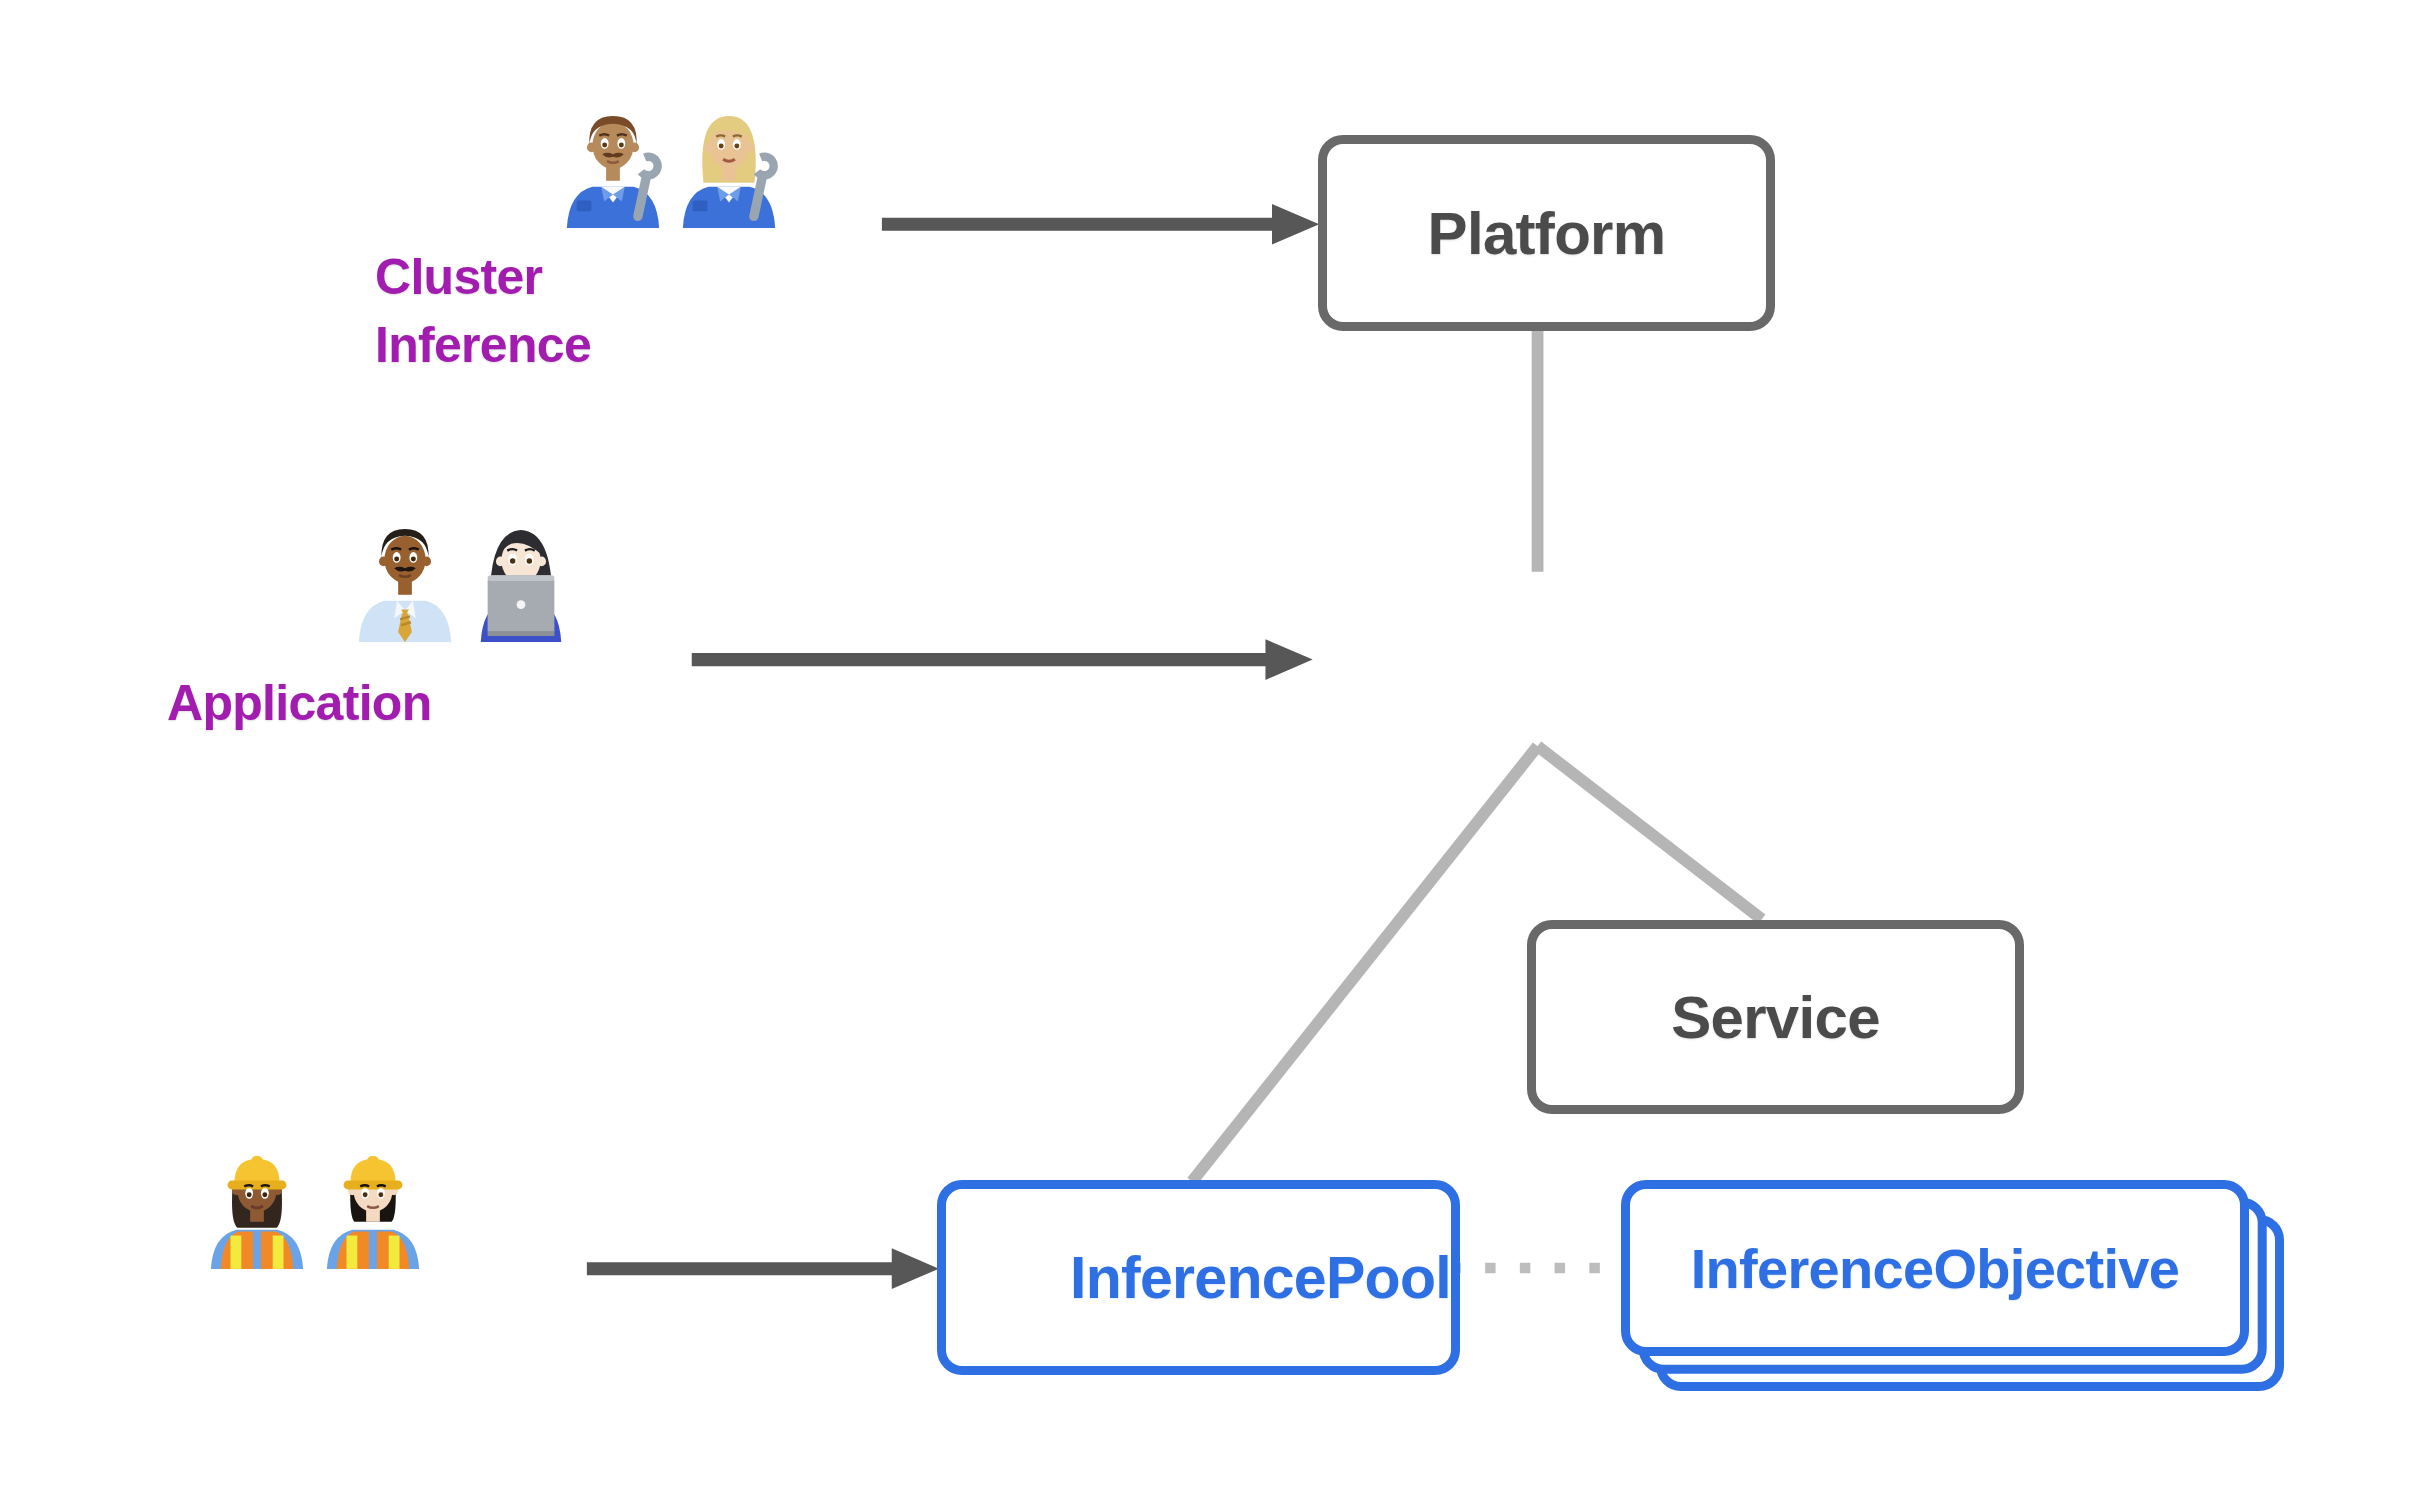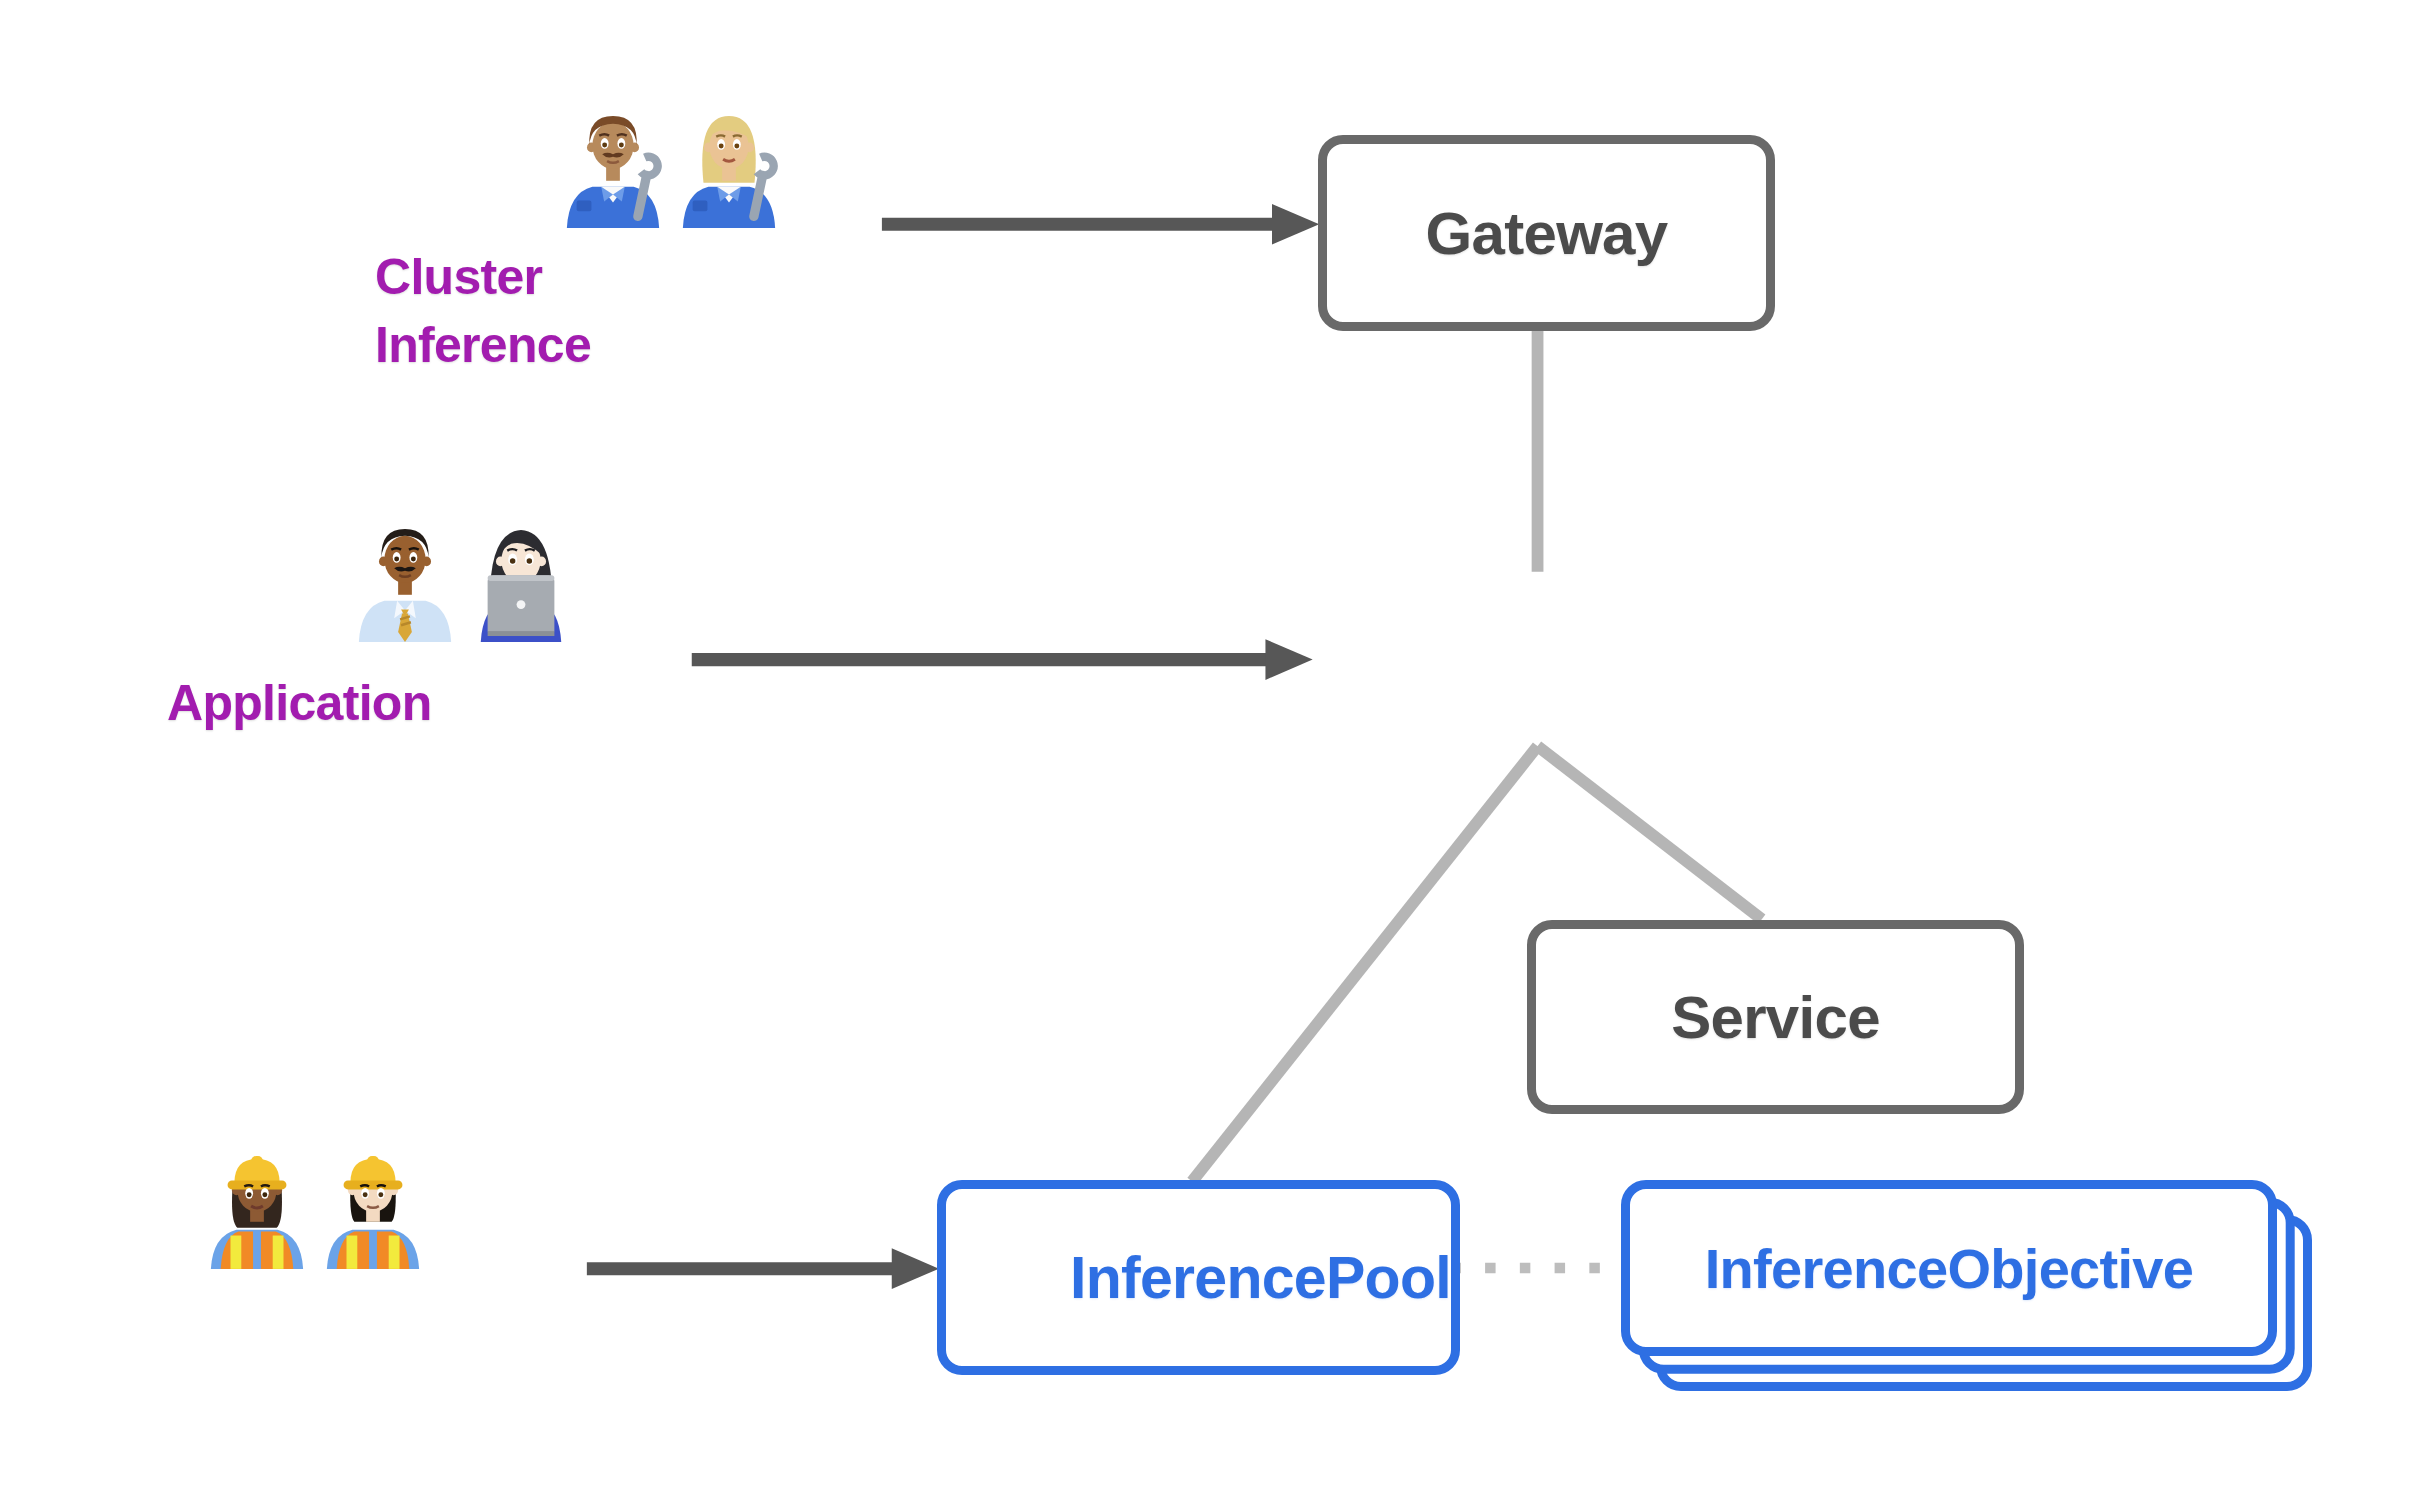--- a/index.html
+++ b/index.html
@@ -9,21 +9,21 @@
   .soft{stroke:#b5b5b5;stroke-width:18px;fill:none;}
   .dots{stroke:#bdbdbd;stroke-width:16px;stroke-dasharray:16 37;fill:none;}
   .arrow line{stroke:#575757;stroke-width:20px;}
   .arrow polygon{fill:#575757;}
   .node{position:absolute;z-index:3;background:#ffffff;border:9.2px solid #696969;border-radius:25px;
         display:flex;align-items:center;justify-content:center;}
   .node .nlabel{font-weight:700;font-size:60px;color:#4b4b4b;letter-spacing:-0.7px;
         text-shadow:0 1.3px 2px rgba(80,80,80,0.18);}
   .node.blue{border-color:#2e6fe3;border-width:9.8px;justify-content:flex-end;}
   .node.blue .nlabel{color:#2e6fe3;text-shadow:0 1.3px 2px rgba(46,111,227,0.15);}
-  .stack{position:absolute;z-index:2;padding-left:28px;}
+  .stack{position:absolute;z-index:2;}
   .stack .layer{position:absolute;left:0;top:0;right:0;bottom:0;background:#ffffff;
         border:9.8px solid #2e6fe3;border-radius:25px;}
   .stack .l3{transform:translate(35px,35px);}
   .stack .l2{transform:translate(17.7px,17.7px);}
   .stack .main{position:absolute;left:0;top:0;right:0;bottom:0;z-index:2;background:#ffffff;
         border:9.8px solid #2e6fe3;border-radius:25px;display:flex;align-items:center;justify-content:center;}
   .stack .main .nlabel{font-weight:700;font-size:56px;color:#2e6fe3;letter-spacing:-0.7px;
         text-shadow:0 1.3px 2px rgba(46,111,227,0.15);}
   .plabel{position:absolute;z-index:3;width:590px;font-weight:700;font-size:50px;
         line-height:68px;color:#a21caf;letter-spacing:-0.7px;text-shadow:0 1.3px 2px rgba(80,80,80,0.2);}
@@ -48,21 +48,21 @@
       <line x1="1055" y1="1006" x2="1935" y2="1006"></line>
       <polygon points="2002,1006 1930,975 1930,1037"></polygon>
     </g>
     <g class="arrow">
       <line x1="895" y1="1935" x2="1365" y2="1935"></line>
       <polygon points="1432,1935 1360,1904 1360,1966"></polygon>
     </g>
   </svg>
 
   <div class="node" style="left:1318px;top:135px;width:439px;height:178px">
-    <span class="nlabel">Gateway</span>
+    <span class="nlabel">Platform</span>
   </div>
 
 
   <div class="node" style="left:1527px;top:920px;width:479px;height:176px">
     <span class="nlabel">Service</span>
   </div>
 
   <div class="node blue" style="left:937px;top:1180px;width:505px;height:177px">
     <span class="nlabel" style="font-size:59px">InferencePool</span>
   </div>

